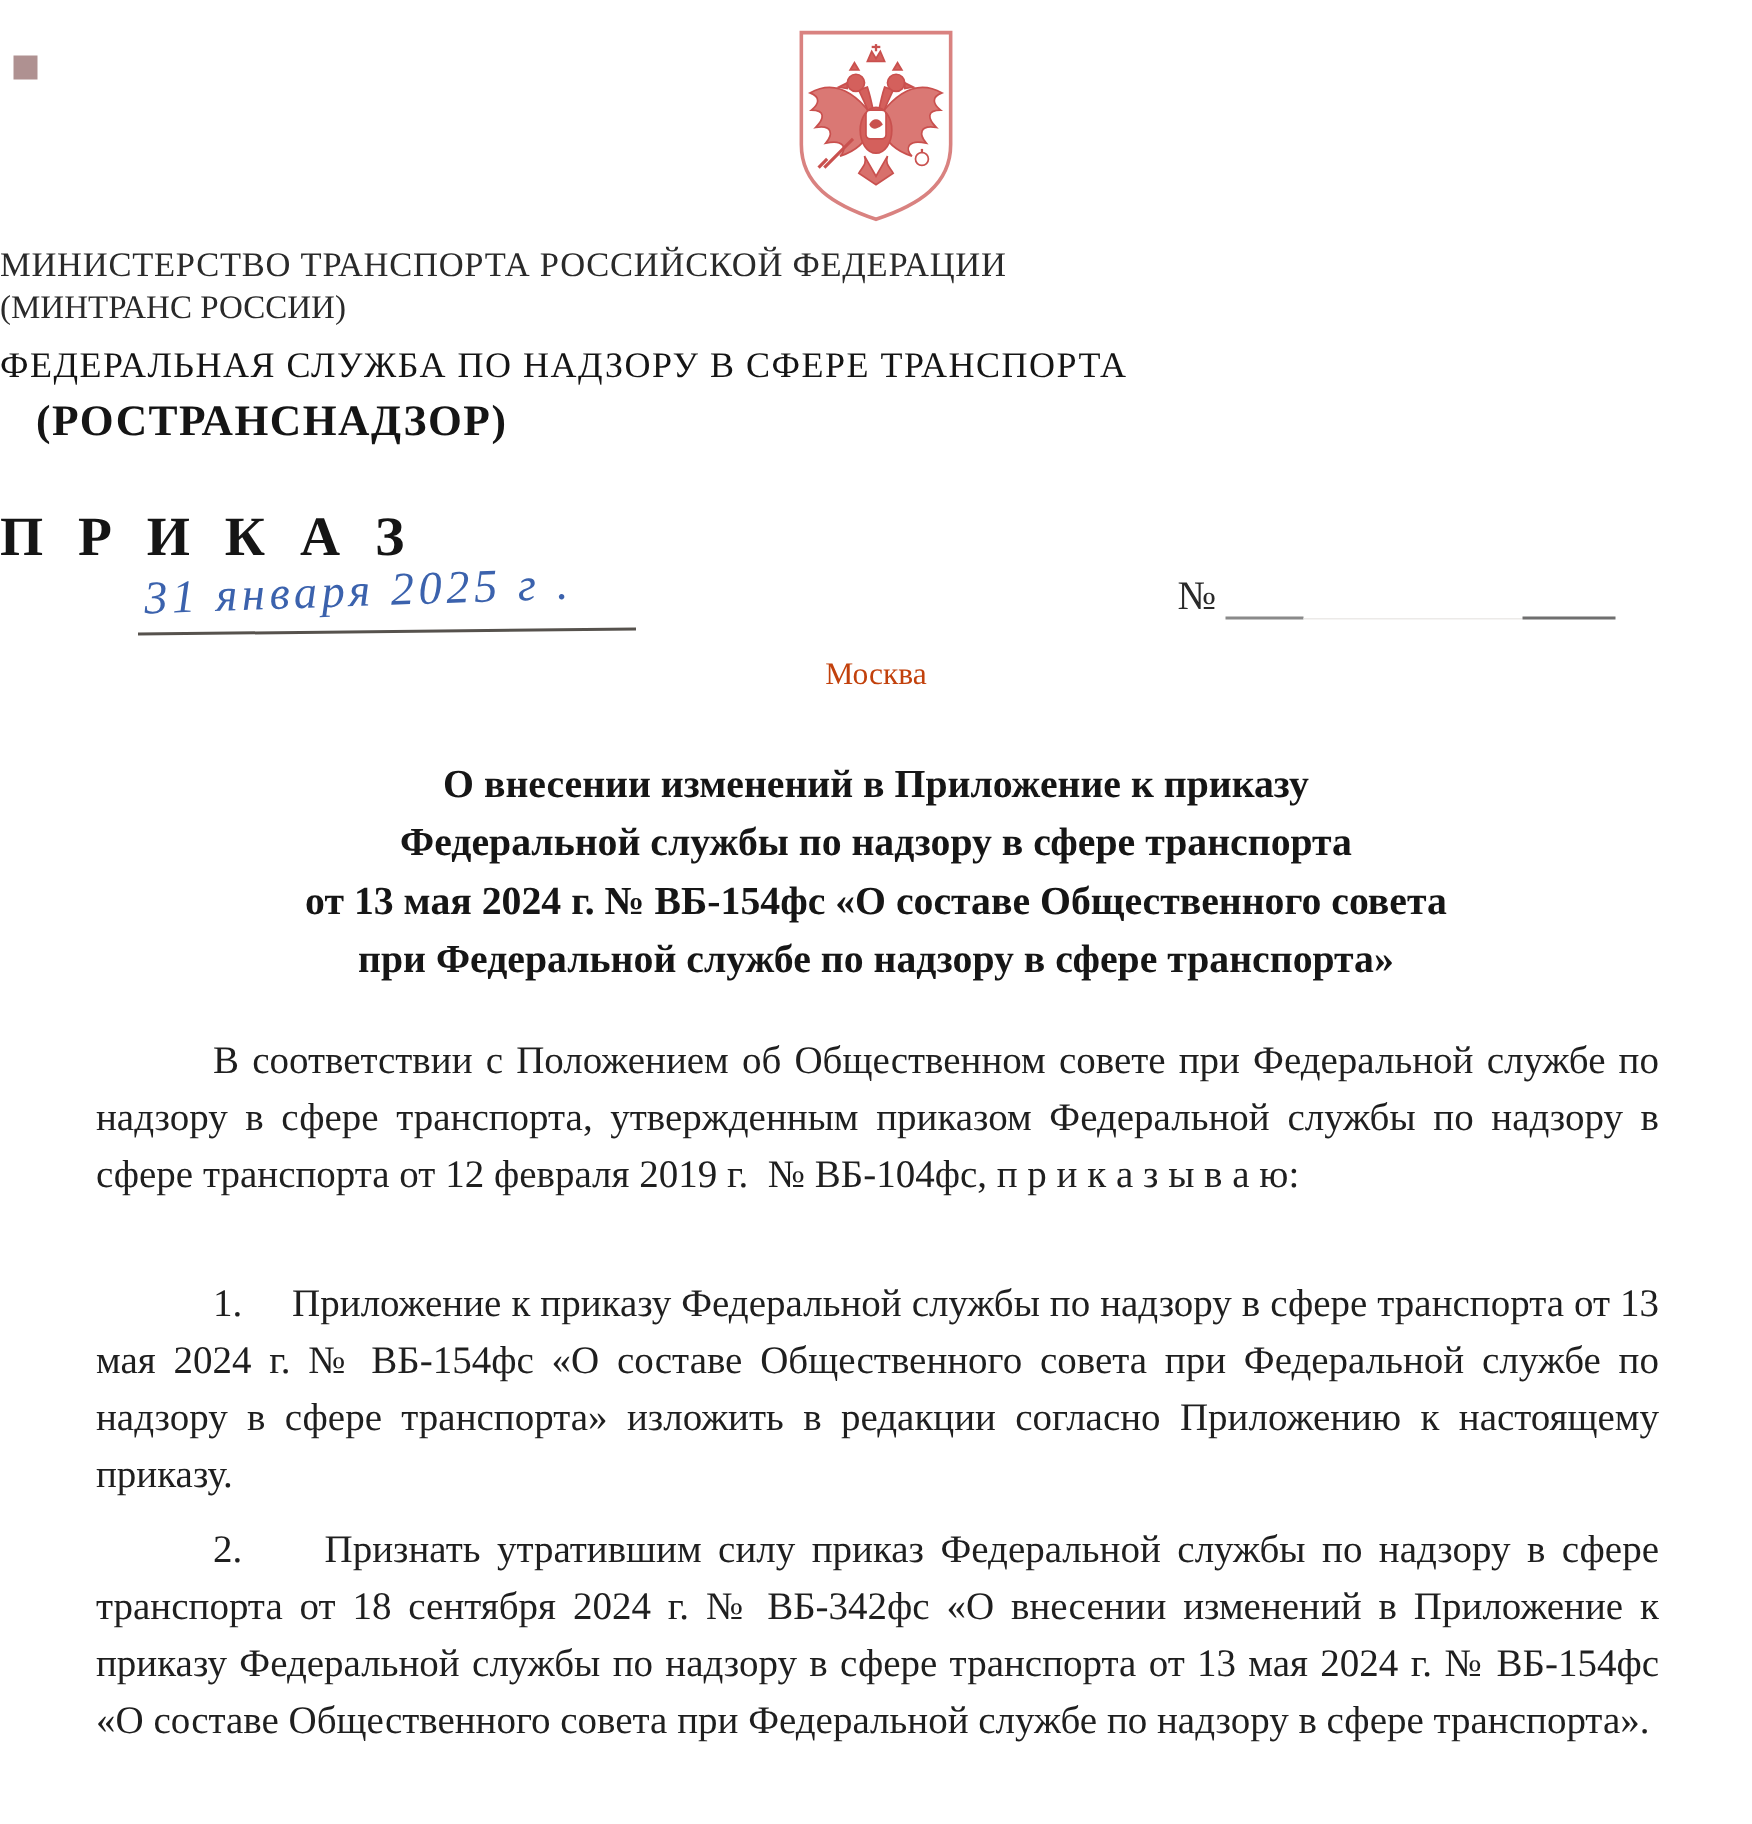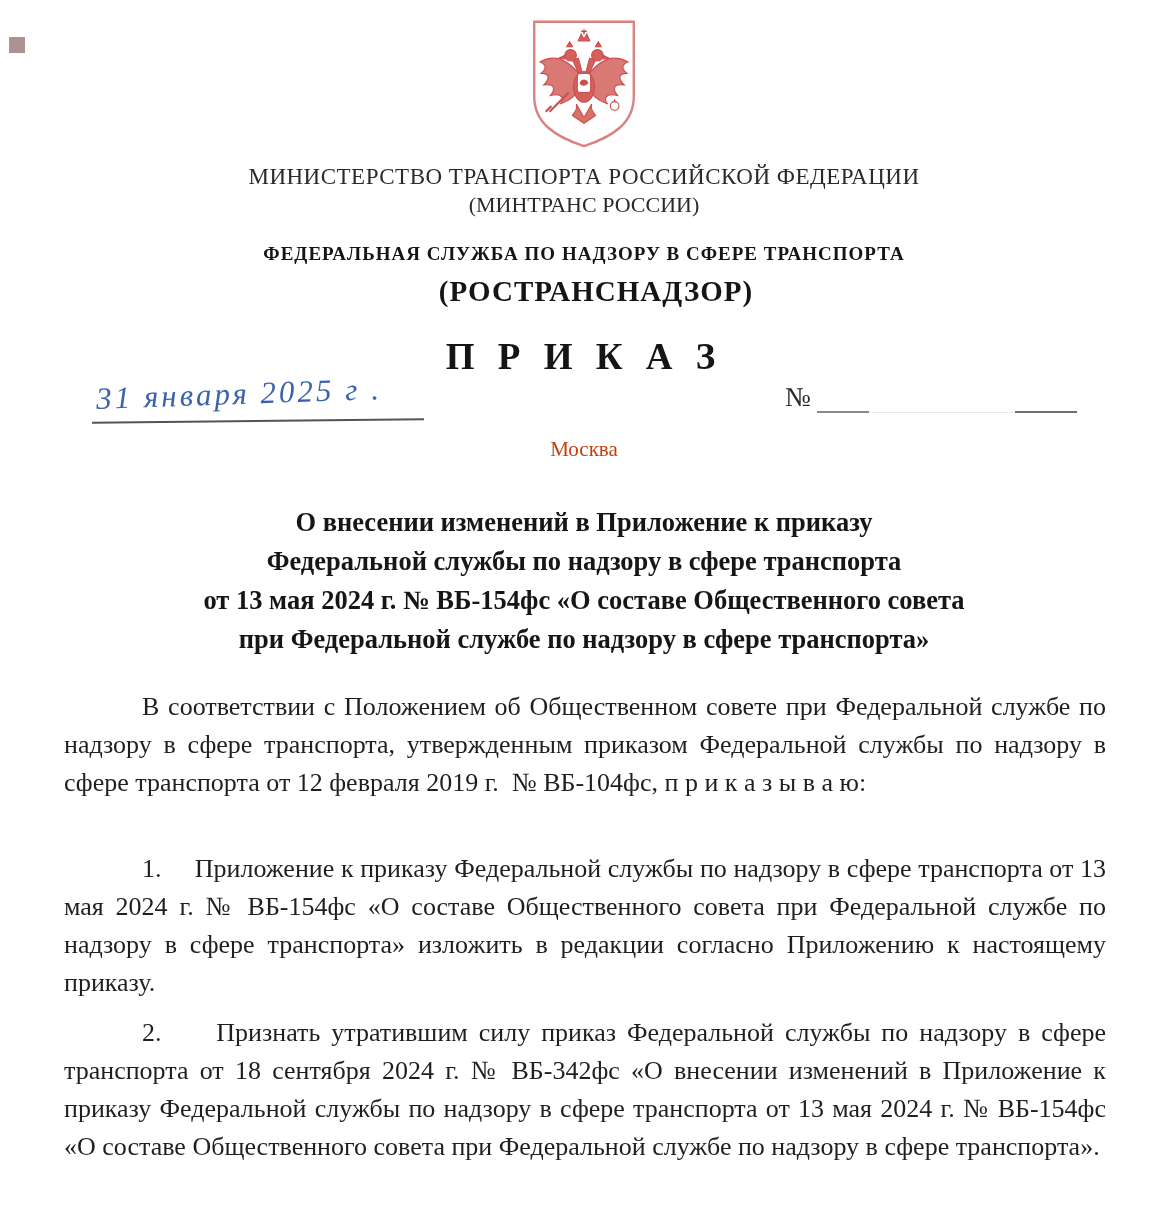--- a/index.html
+++ b/index.html
@@ -21,41 +21,40 @@
     width: 16px; height: 16px;
     background: rgba(110, 54, 54, 0.55);
   }
   .emblem-wrap {
     position: absolute; top: 16px; left: 50%;
     transform: translateX(-50%);
     width: 116px; height: 134px;
   }
   .header-block {
     position: absolute; top: 163px; left: 0; right: 0;
-    text-align: center;
   }
   .ministry-line1 {
     font-size: 23px; letter-spacing: 0.5px; line-height: 28px;
     color: #2a2a2a;
   }
   .ministry-line2 {
     font-size: 22px; line-height: 27px; color: #2a2a2a;
   }
   .agency-line1 {
-    margin-top: 18px;
-    font-size: 19px; font-weight: bold; letter-spacing: 1px; line-height: 36px;
+    margin-top: 8px;
+    font-size: 24px; font-weight: normal; letter-spacing: 1px; line-height: 36px;
     color: #151515;
   }
   .agency-line2 {
     font-size: 29px; font-weight: bold; letter-spacing: 1px; line-height: 38px;
     color: #151515;
     padding-left: 24px;
   }
   .doc-type {
-    margin-top: 26px;
+    margin-top: 38px;
     font-size: 37px; font-weight: bold; letter-spacing: 7px; line-height: 42px;
     color: #151515;
   }
   .date-number-row {
     position: absolute; top: 372px; left: 0; right: 0; height: 62px;
   }
   .handwritten-date {
     position: absolute; left: 96px; top: 4px;
     font-size: 31px; font-style: italic;
     letter-spacing: 3px;

